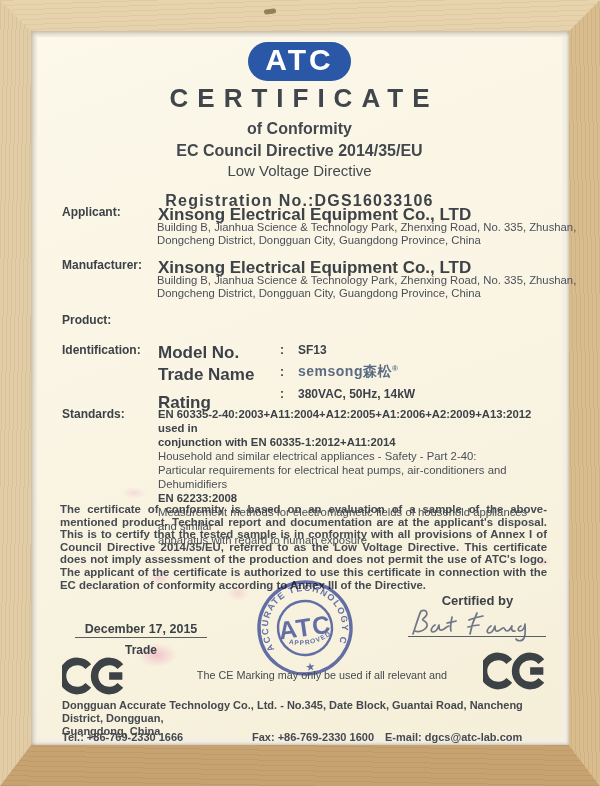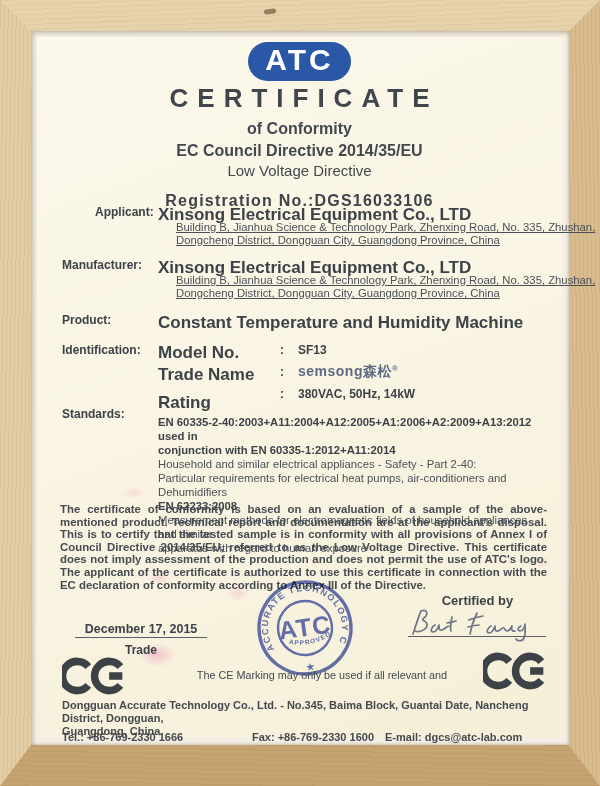--- a/index.html
+++ b/index.html
@@ -43,21 +43,21 @@
      border-radius:24px;padding:1px 17px 4px 17px;font-size:30px;font-weight:bold;letter-spacing:3px;}
   .cert-title{margin-top:2px;font-size:26px;font-weight:bold;letter-spacing:9px;text-indent:9px;color:#41464d;}
   .cert-sub{margin-top:6px;font-size:16px;font-weight:bold;color:#43484f;}
   .cert-dir1{margin-top:4px;font-size:16px;font-weight:bold;color:#43484f;}
   .cert-dir2{margin-top:2px;font-size:15px;font-weight:normal;color:#43484f;}
   .cert-reg{margin-top:13px;font-size:16px;font-weight:bold;letter-spacing:1.2px;color:#3e434a;}
 
   
   .lab{position:absolute;left:25px;font-size:12px;font-weight:bold;color:#3d4248;white-space:nowrap;}
   .val{position:absolute;left:121px;font-size:17px;font-weight:bold;color:#3d4248;white-space:nowrap;}
-  .addr{position:absolute;left:139px;font-size:11.3px;color:#4b5058;white-space:nowrap;text-decoration:underline;}
+  .addr{position:absolute;left:120px;font-size:11.3px;color:#4b5058;white-space:nowrap;}
   .sep{position:absolute;left:243px;font-size:12px;font-weight:bold;color:#3d4248;}
   .val2{position:absolute;left:261px;font-size:12px;font-weight:bold;color:#3d4248;white-space:nowrap;}
   .brand{font-size:14px;font-weight:bold;color:#5a6b83;letter-spacing:.5px;}
   .brand-reg{font-size:8px;color:#5a6b83;vertical-align:super;}
   .std{position:absolute;left:121px;right:16px;font-size:11.3px;line-height:14px;color:#4b5058;}
   .std .b{font-weight:bold;color:#3d4248;}
   .std span{display:block;}
 
   
   .body-par{position:absolute;left:23px;top:466px;width:487px;text-align:justify;
@@ -110,48 +110,47 @@
 
     <div class="header">
       <div class="logo-pill">ATC</div>
       <div class="cert-title">CERTIFICATE</div>
       <div class="cert-sub">of Conformity</div>
       <div class="cert-dir1">EC Council Directive 2014/35/EU</div>
       <div class="cert-dir2">Low Voltage Directive</div>
       <div class="cert-reg">Registration No.:DGS16033106</div>
     </div>
 
-    <div class="lab" style="top:168px;margin-left:33px;">Applicant:</div>
+    <div class="lab" style="top:168px;">Applicant:</div>
     <div class="val" style="top:168px;">Xinsong Electrical Equipment Co., LTD</div>
     <div class="addr" style="top:184px;">Building B, Jianhua Science &amp; Technology Park, Zhenxing Road, No. 335, Zhushan,</div>
     <div class="addr" style="top:197px;">Dongcheng District, Dongguan City, Guangdong Province, China</div>
 
     <div class="lab" style="top:221px;">Manufacturer:</div>
     <div class="val" style="top:221px;">Xinsong Electrical Equipment Co., LTD</div>
     <div class="addr" style="top:237px;">Building B, Jianhua Science &amp; Technology Park, Zhenxing Road, No. 335, Zhushan,</div>
     <div class="addr" style="top:250px;">Dongcheng District, Dongguan City, Guangdong Province, China</div>
 
     <div class="lab" style="top:276px;">Product:</div>
-    <div class="val" style="top:276px;">Constant Temperature and Humidity Machine</div>
 
     <div class="lab" style="top:306px;">Identification:</div>
     <div class="val" style="top:306px;">Model No.</div>
     <div class="sep" style="top:306px;">:</div>
     <div class="val2" style="top:306px;">SF13</div>
 
     <div class="val" style="top:328px;">Trade Name</div>
     <div class="sep" style="top:328px;">:</div>
     <div class="val2" style="top:326px;"><span class="brand">semsong森松</span><sup class="brand-reg">®</sup></div>
 
     <div class="val" style="top:356px;">Rating</div>
     <div class="sep" style="top:350px;">:</div>
     <div class="val2" style="top:350px;">380VAC, 50Hz, 14kW</div>
 
     <div class="lab" style="top:370px;">Standards:</div>
-    <div class="std" style="top:370px;margin-top:8px;">
+    <div class="std" style="top:370px;">
       <span class="b">EN 60335-2-40:2003+A11:2004+A12:2005+A1:2006+A2:2009+A13:2012 used in</span>
       <span class="b">conjunction with EN 60335-1:2012+A11:2014</span>
       <span>Household and similar electrical appliances - Safety - Part 2-40:</span>
       <span>Particular requirements for electrical heat pumps, air-conditioners and Dehumidifiers</span>
       <span class="b">EN 62233:2008</span>
       <span>Measurement methods for electromagnetic fields of household appliances and similar</span>
       <span>apparatus with regard to human exposure</span>
     </div>
 
     <div class="body-par">The certificate of conformity is based on an evaluation of a sample of the above-mentioned product. Technical report and documentation are at the applicant's disposal. This is to certify that the tested sample is in conformity with all provisions of Annex I of Council Directive 2014/35/EU, referred to as the Low Voltage Directive. This certificate does not imply assessment of the production and does not permit the use of ATC's logo. The applicant of the certificate is authorized to use this certificate in connection with the EC declaration of conformity according to Annex III of the Directive.</div>
@@ -201,21 +200,21 @@
         <path d="M27.9,13 A15.5,15.5 0 1 0 27.9,33"></path>
         <path d="M61.9,13 A15.5,15.5 0 1 0 61.9,33 M50,23 L64,23"></path>
       </g>
     </svg>
 
     <div class="ce-notice">
       <span>The CE Marking may only be used if all relevant and</span><br>
     </div>
 
     <div class="foot-addr">
-      <span>Dongguan Accurate Technology Co., Ltd. - No.345, Baima Block, Guantai Date, Nancheng District, Dongguan,</span><br>
+      <span>Dongguan Accurate Technology Co., Ltd. - No.345, Date Block, Guantai Road, Nancheng District, Dongguan,</span><br>
       <span>Guangdong, China</span>
     </div>
     <div class="contact c-tel">Tel.: +86-769-2330 1666</div>
     <div class="contact c-fax">Fax: +86-769-2330 1600</div>
     <div class="contact c-mail">E-mail: dgcs@atc-lab.com</div>
 
   </div>
 </div>
 
 </body></html>

